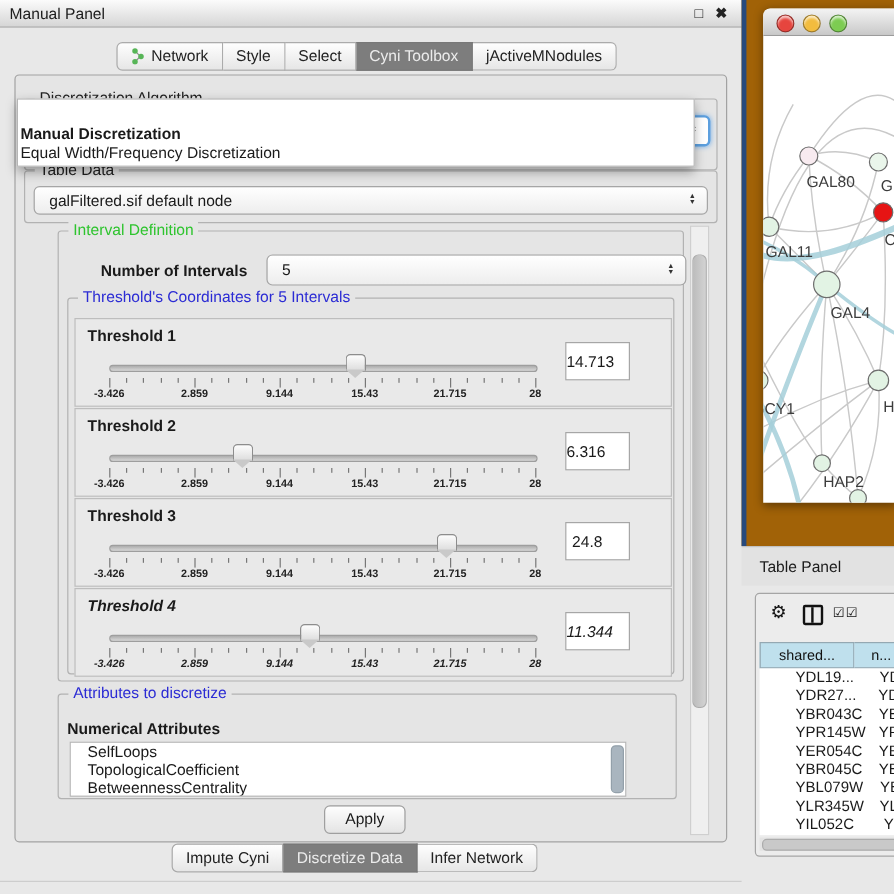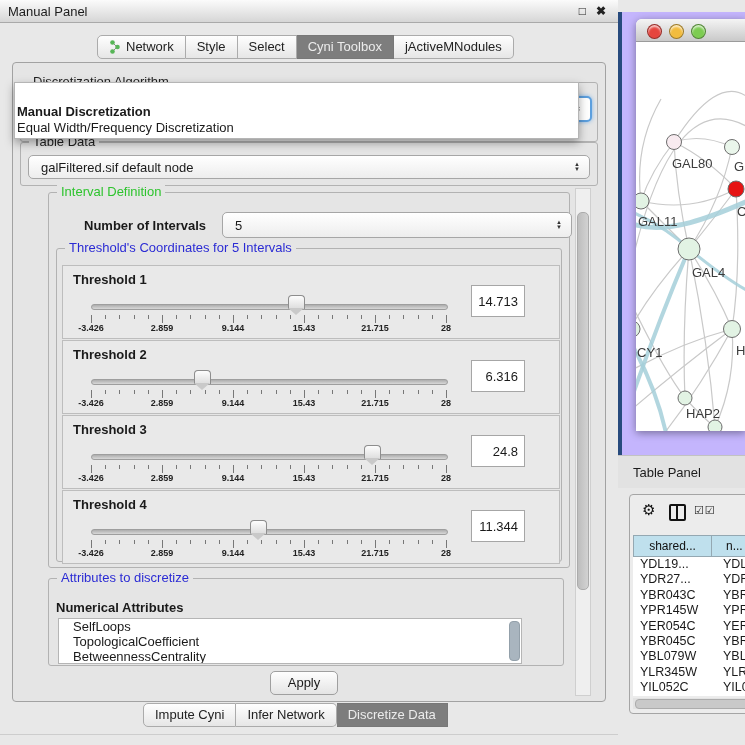--- a/index.html
+++ b/index.html
@@ -48,38 +48,38 @@
   .track{position:absolute;left:28px;top:38px;width:355px;height:4px;border-radius:3px;
     background:linear-gradient(#ADADAD,#D8D8D8);border:1px solid #9E9E9E;}
   .handle{position:absolute;top:29px;width:15px;height:13px;border:1px solid #8D8D8D;
     border-bottom:none;border-radius:4px 4px 0 0;background:linear-gradient(#FDFDFD,#DCDCDC);}
   .handle:after{content:"";position:absolute;left:-1px;top:12px;border-left:8px solid transparent;
     border-right:8px solid transparent;border-top:7px solid #C9C9C9;}
   .tick{position:absolute;top:49px;width:1px;background:#777;}
   .ticklabel{position:absolute;top:57px;width:50px;text-align:center;margin-left:-25px;
     font-size:9px;font-weight:bold;color:#222;}
   .valbox{position:absolute;left:408px;top:19px;width:54px;height:32px;background:#fff;
-    border:1px solid #A6A6A6;font-size:13px;text-align:right;line-height:32px;padding-right:6px;
+    border:1px solid #A6A6A6;font-size:13px;text-align:right;line-height:32px;padding-right:22px;
     box-sizing:border-box;}
   
   #attr-list{position:absolute;left:58px;top:618px;width:462px;height:44px;background:#fff;
     border:1px solid #B5B5B5;overflow:hidden;font-size:13px;}
   #attr-list .li{padding-left:14px;line-height:15px;white-space:nowrap;}
   #attr-scroll{position:absolute;right:1px;top:2px;width:9px;height:38px;border-radius:4px;
     background:#A9B5BF;border:1px solid #93A0AA;}
   
   .button{position:absolute;background:linear-gradient(#FEFEFE,#E4E4E4);
     border:1px solid #9F9F9F;border-radius:5px;font-size:13px;text-align:center;}
   
   #main-scroll{left:575px;top:188px;width:14px;height:506px;background:#EFEFEF;
     border:1px solid #CFCFCF;}
   #main-thumb{left:577px;top:212px;width:10px;height:376px;border-radius:5px;
     background:linear-gradient(90deg,#BDBDBD,#D2D2D2);border:1px solid #ABABAB;}
   
-  #desktop{left:618px;top:12px;width:127px;height:455px;background:#c4b5fd;}
+  #desktop{left:618px;top:0;width:127px;height:455px;background:#a16207;}
   #desktop .edge{position:absolute;left:0;top:0;width:4px;height:100%;background:#274A7D;}
   #netwin{position:absolute;left:18px;top:7px;width:110px;height:412px;background:#fff;
     border-radius:6px 0 0 0;box-shadow:0 2px 8px rgba(0,0,0,.4);overflow:hidden;}
   #mactitle{position:absolute;left:0;top:0;width:100%;height:22px;
     background:linear-gradient(#F4F4F4,#C9C9C9);border-bottom:1px solid #9B9B9B;}
   .light{position:absolute;top:5px;width:13px;height:13px;border-radius:50%;
     border:1px solid rgba(0,0,0,.35);box-shadow:inset 0 2px 2px rgba(255,255,255,.7);}
   #tpanelbar{left:618px;top:455px;width:127px;height:32px;background:#E2E2E2;
     border-top:1px solid #C2C2C2;}
   #tpanelbar .t{position:absolute;left:15px;top:9px;font-size:13px;color:#1c1c1c;}
@@ -89,21 +89,21 @@
   #colicon{position:absolute;top:9px;width:13px;height:13px;border:2px solid #111;
     border-radius:2px;}
   #colicon:after{content:"";position:absolute;left:5px;top:0;width:2px;height:13px;background:#111;}
   #theader{position:absolute;left:3px;top:40px;height:22px;display:flex;}
   .hcell{background:#BFE0ED;border:1px solid #94A8B2;border-left:none;font-size:12px;
     text-align:center;line-height:20px;color:#111;overflow:hidden;white-space:nowrap;}
   .hcell.first{border-left:1px solid #94A8B2;}
   #tbody{position:absolute;left:3px;top:62px;width:126px;height:139px;background:#fff;
     overflow:hidden;font-size:12.5px;}
   .trow{height:15.4px;line-height:15.4px;white-space:nowrap;display:flex;}
-  .trow .c1{width:77px;padding-left:7px;overflow:hidden;}
+  .trow .c1{width:77px;padding-left:7px;overflow:hidden;margin-left:23px;}
   .trow .c2{padding-left:6px;overflow:hidden;}
   #hscroll{position:absolute;left:3px;top:203px;width:124px;height:11px;background:#E3E3E3;}
   #hthumb{position:absolute;left:2px;top:1px;width:118px;height:8px;border-radius:4px;
     background:#C9C9C9;border:1px solid #ACACAC;}
   svg text{font-family:"Liberation Sans",sans-serif;}
 </style>
 </head>
 <body>
 
 <div id="stage">
@@ -281,21 +281,21 @@
         <div class="tick" style="left: 383px; height: 8px;"></div>
         <div class="ticklabel" style="left: 28px;">-3.426</div>
         <div class="ticklabel" style="left: 99px;">2.859</div>
         <div class="ticklabel" style="left: 170px;">9.144</div>
         <div class="ticklabel" style="left: 241px;">15.43</div>
         <div class="ticklabel" style="left: 312px;">21.715</div>
         <div class="ticklabel" style="left: 383px;">28</div>
         <div class="handle" style="left: 300.944px;"></div>
         <div class="valbox">24.8</div>
       </div>
-      <div class="thr-row" style="top: 490px;">
+      <div class="thr-row" style="top: 490px; font-style: italic;">
         <div class="thr-label">Threshold 4</div>
         <div class="track"></div>
         <div class="tick" style="left: 28px; height: 8px;"></div>
         <div class="tick" style="left: 42.2px; height: 4px;"></div>
         <div class="tick" style="left: 56.4px; height: 4px;"></div>
         <div class="tick" style="left: 70.6px; height: 4px;"></div>
         <div class="tick" style="left: 84.8px; height: 4px;"></div>
         <div class="tick" style="left: 99px; height: 8px;"></div>
         <div class="tick" style="left: 113.2px; height: 4px;"></div>
         <div class="tick" style="left: 127.4px; height: 4px;"></div>
@@ -341,25 +341,25 @@
 
   <div class="button" style="left:270px;top:671px;width:66px;height:22px;line-height:22px;">Apply</div>
 
   <div class="abs" id="main-scroll"></div>
   <div class="abs" id="main-thumb"></div>
 
   <div class="abs tabrow" style="left:143px;top:703px;" id="bottom-tabs">
       <div class="tab first">
         <span>Impute Cyni</span>
       </div>
+      <div class="tab sel">
+        <span>Discretize Data</span>
+      </div>
       <div class="tab last">
         <span>Infer Network</span>
-      </div>
-      <div class="tab sel">
-        <span>Discretize Data</span>
       </div>
     </div>
   <div class="abs" style="left:0;top:734px;width:618px;height:1px;background:#CDCDCD;"></div>
 
   <div class="abs" id="desktop">
     <div class="edge"></div>
     <div id="netwin">
       <div id="mactitle">
         <span class="light" style="left: 11px; background: radial-gradient(circle at 50% 30%, rgba(255, 255, 255, 0) 0%, rgb(230, 69, 62) 60%) rgb(230, 69, 62);" id="light-r"></span>
         <span class="light" style="left: 33px; background-color: rgb(242, 188, 62);" id="light-y"></span>

